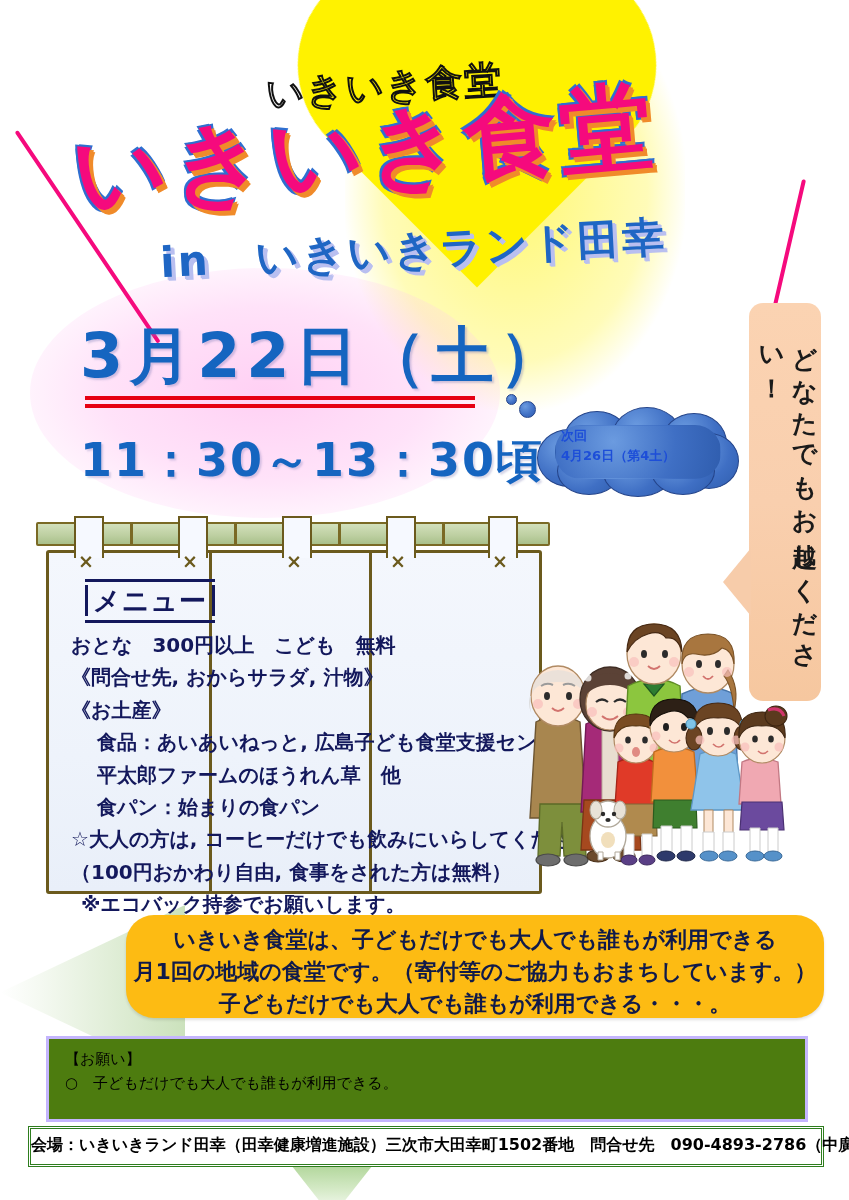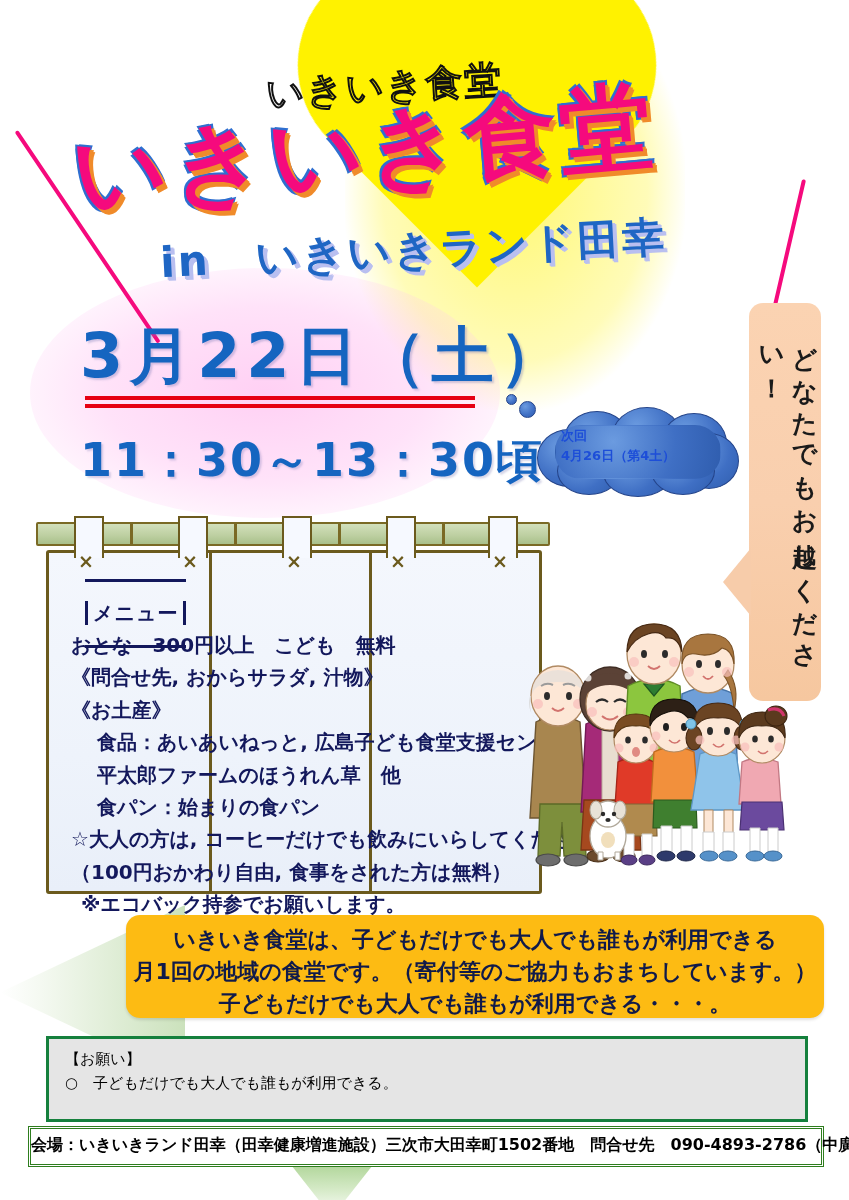--- a/index.html
+++ b/index.html
@@ -168,53 +168,53 @@
     position:absolute;top:10px;width:26px;height:40px;
     background:#f6f9ff;border:2.5px solid #6b5a1d;border-bottom:none;
     z-index:3;
   }
   .noren-x{
     position:absolute;font-size:19px;font-weight:bold;color:#6b5a1d;z-index:4;
     font-family:"DejaVu Sans",sans-serif;
   }
   .menu-head{
     position:absolute;left:36px;top:26px;
-    font-size:20px;font-weight:bold;color:#13185c;letter-spacing:1px;
+    font-size:27px;font-weight:bold;color:#13185c;letter-spacing:1px;
     border-top:3px solid #13185c;border-bottom:3px solid #13185c;
-    padding:18px 0;
+    padding:1px 0;
     z-index:4;
   }
   .menu-head span{border-left:3px solid #13185c;border-right:3px solid #13185c;padding:0 5px;}
   .menu-body{
     position:absolute;left:22px;top:76px;width:460px;
     font-size:20px;line-height:1.62;color:#13185c;font-weight:bold;
     z-index:4;white-space:nowrap;
   }
   .menu-body .ind1{padding-left:26px;}
   .menu-body .ind2{padding-left:10px;}
 
   
   .family{position:absolute;left:528px;top:604px;width:296px;height:268px;z-index:6;}
 
   
   .yellowbox{
     position:absolute;left:126px;top:915px;width:698px;height:103px;
-    background:#fdbb13;border-radius:14px;z-index:7;
+    background:#fdbb13;border-radius:28px;z-index:7;
     box-shadow:0 2px 3px rgba(0,0,0,.12);
   }
   .yellowbox .txt{
     position:absolute;left:0;top:9px;width:698px;
     text-align:center;font-size:22px;line-height:1.45;
     font-weight:bold;color:#101a4a;
   }
 
   
   .reqbox{
     position:absolute;left:46px;top:1036px;width:756px;height:80px;
-    border:3px solid #15803d;background:#e5e5e5;z-index:8;
+    border:3px solid #c4b5fd;background:#4d7c0f;z-index:8;
   }
   .reqbox .t{
     position:absolute;left:16px;top:8px;width:720px;
     font-size:15px;line-height:1.63;color:#000;
   }
 
   
   .venue{
     position:absolute;left:28px;top:1126px;width:790px;height:35px;
     border:3px double #2e7d1e;background:#fff;z-index:8;

